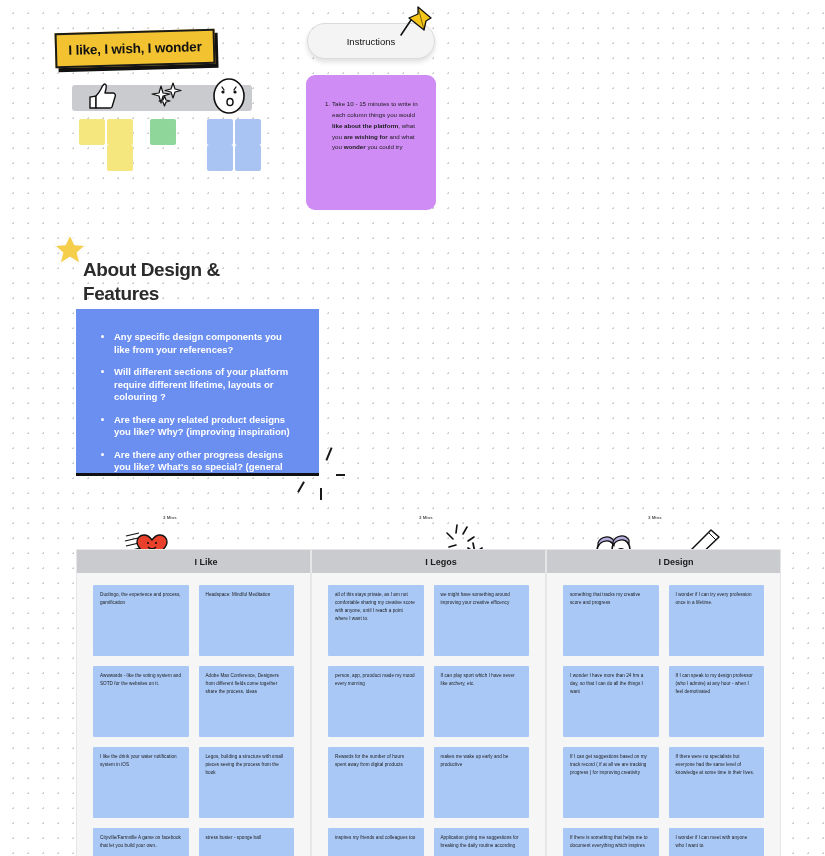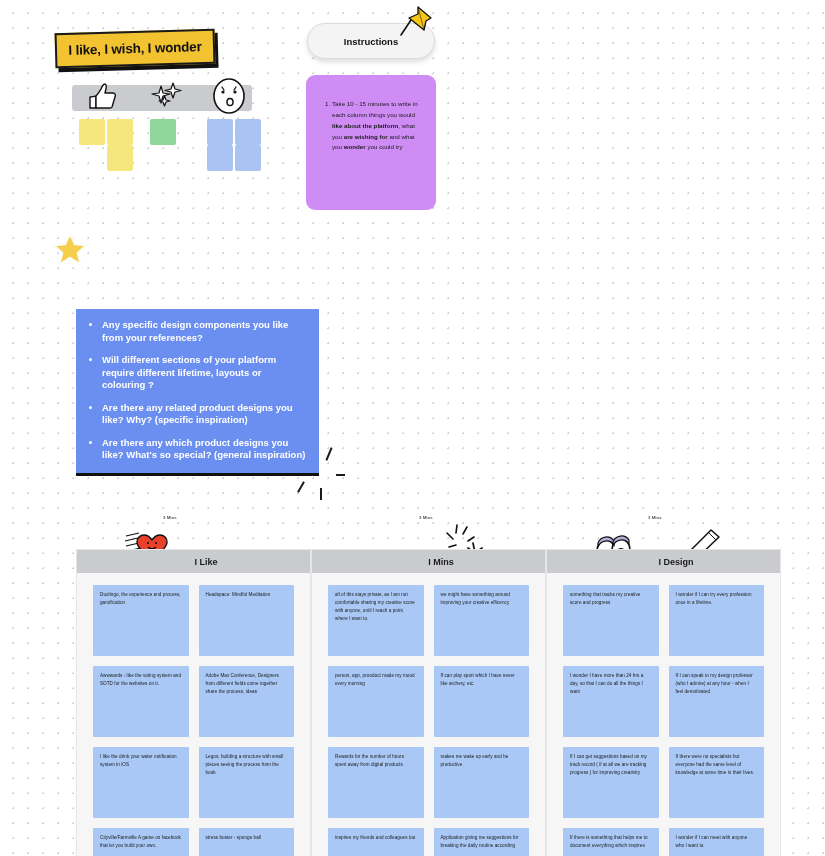--- a/index.html
+++ b/index.html
@@ -58,21 +58,21 @@
   .sw-blue   { background: #a9c3f2; }
 
   
   #instructions-btn {
     position: absolute; left: 307px; top: 23px;
     width: 128px; height: 36px;
     background: #f4f4f4; border: 1px solid #dcdcdc; border-radius: 18px;
     box-shadow: 0 3px 5px rgba(0,0,0,0.13);
     display: flex; align-items: center; justify-content: center;
   }
-  #instructions-btn span { font-size: 9.5px; font-weight: 700; color: #111; }
+  #instructions-btn span { font-size: 9.5px; font-weight: 400; color: #111; }
   #pin-icon { position: absolute; left: 398px; top: 4px; }
 
   #instructions-card {
     position: absolute; left: 306px; top: 75px;
     width: 130px; height: 135px;
     background: #cf8cf5; border-radius: 9px;
     padding: 24px 12px 12px 12px;
   }
   #instructions-card ol { margin: 0; padding-left: 14px; }
   #instructions-card li {
@@ -88,21 +88,21 @@
     font-size: 19px; font-weight: 700; color: #2b2b2b;
     line-height: 1.25; letter-spacing: -0.4px;
   }
   #about-card {
     position: absolute; left: 76px; top: 309px;
     width: 243px; height: 167px;
     background: #6b8ff0;
     border-bottom: 3px solid #111;
     padding: 10px 12px 8px 12px;
   }
-  #about-card ul { margin: 0; padding-left: 14px; }
+  #about-card ul { margin: 12px; padding-left: 14px; }
   #about-card li {
     color: #ffffff; font-size: 9.5px; font-weight: 600;
     line-height: 1.32; margin-bottom: 10px;
   }
   #about-card li:last-child { margin-bottom: 0; }
 
   .scribble { position: absolute; background: #1a1a1a; }
 
   
   .col { position: absolute; top: 549px; width: 235px; height: 307px;
@@ -210,27 +210,28 @@
         you <b>are wishing for</b> and what
         you <b>wonder</b> you could try</li>
     </ol>
   </div>
 
   <span id="star-icon">
     <svg width="40" height="38" viewBox="0 0 40 38">
       <path d="M20 3 L25 14 L37 15 L28 23 L31 35 L20 28 L9 35 L12 23 L3 15 L15 14 Z" fill="#F5CE4B" stroke="#fcfcfc" stroke-width="2.5" stroke-linejoin="round"></path>
     </svg>
   </span>
+  <div id="about-title">About Design &amp; Features</div>
 
   <div id="about-card">
     <ul>
       <li>Any specific design components you like from your references?</li>
       <li>Will different sections of your platform require different lifetime, layouts or colouring ?</li>
-      <li>Are there any related product designs you like? Why? (specific inspiration)</li>
-      <li>Are there any which product designs you like? What's so special? (general inspiration)</li>
+      <li>Are there any related product designs you like? Why? (improving inspiration)</li>
+      <li>Are there any other progress designs you like? What's so special? (general inspiration)</li>
     </ul>
   </div>
 
   <div class="scribble" style="left:328px; top:447px; width:2px; height:14px; transform:rotate(22deg);"></div>
   <div class="scribble" style="left:336px; top:474px; width:9px; height:2px;"></div>
   <div class="scribble" style="left:300px; top:481px; width:2px; height:12px; transform:rotate(30deg);"></div>
   <div class="scribble" style="left:320px; top:488px; width:2px; height:12px;"></div>
 
   <div class="mins" id="mins-like">3 Mins</div>
   <div class="mins" id="mins-wish">3 Mins</div>
@@ -312,21 +313,21 @@
           <p>Cityville/Farmville A game on facebook that let you build your own..</p>
         </div>
       <div class="note">
           <p>stress buster - sponge ball</p>
         </div>
     </div>
   </div>
 
   <div class="col" id="col-wish">
     <div class="col-head">
-      <span>I Mins</span>
+      <span>I Legos</span>
     </div>
     <div class="notes">
       <div class="note">
           <p>all of this stays private, as I am not comfortable sharing my creative score with anyone, until I reach a point where I want to.</p>
         </div>
       <div class="note">
           <p>we might have something around improving your creative efficency</p>
         </div>
       <div class="note">
           <p>person, app, prooduct made my mood every morning</p>

